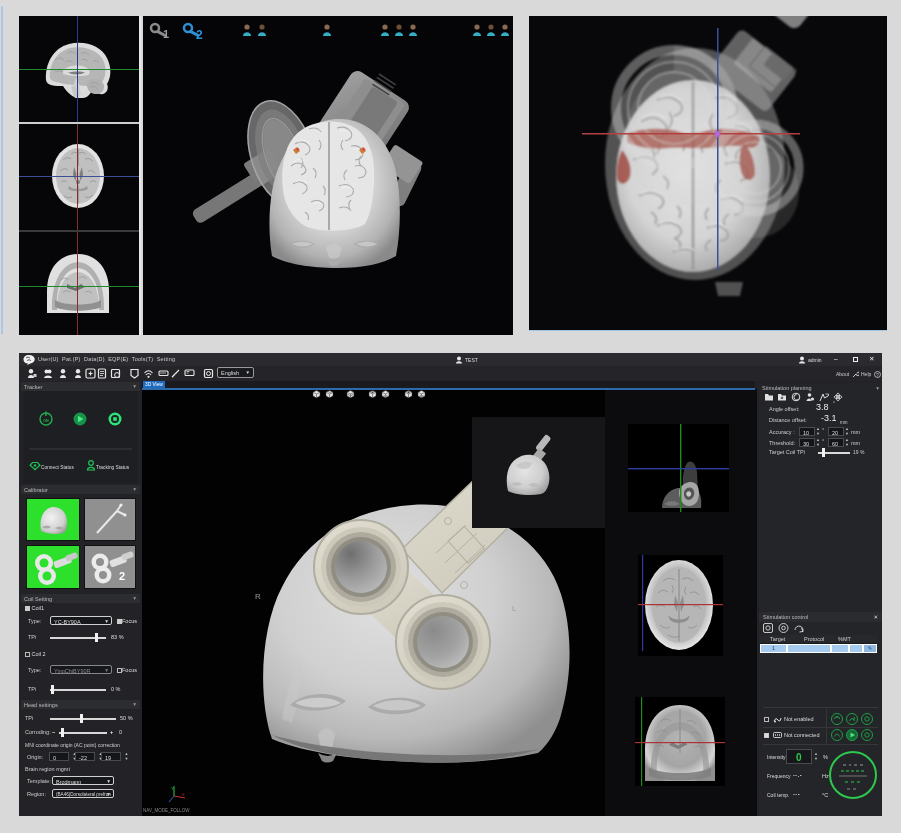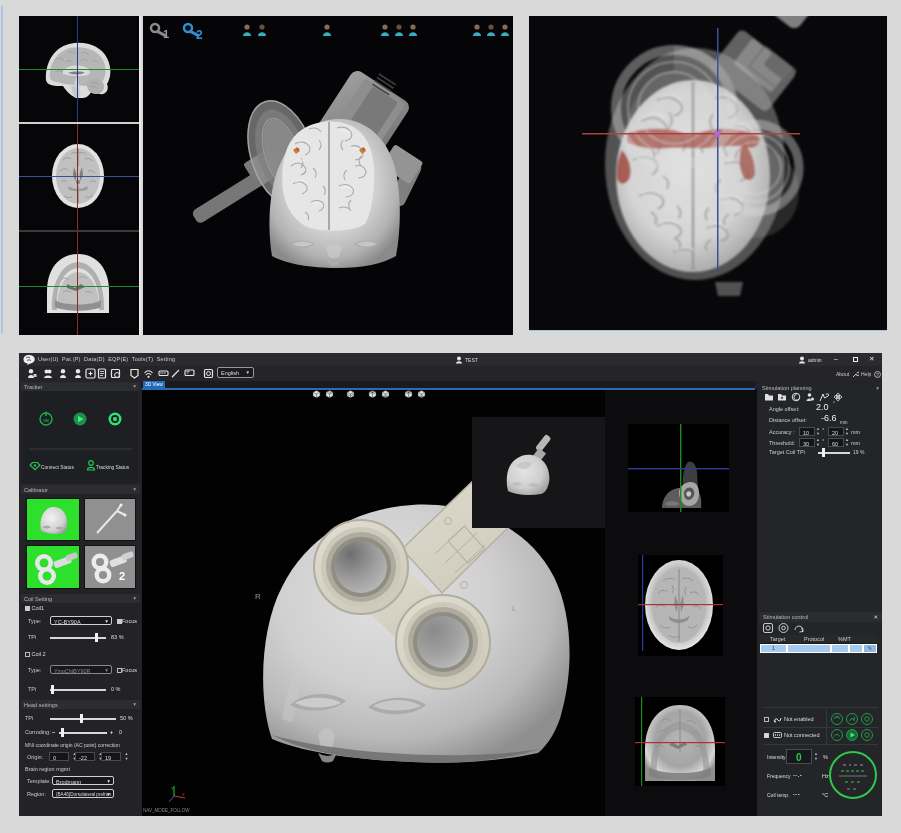--- a/index.html
+++ b/index.html
@@ -712,24 +712,24 @@
               <path d="M 5.5 1 h 3 v 2" stroke="#e0e0e0" stroke-width="0.8" fill="none"></path>
             </g>
         <g transform="translate(69,1)">
               <ellipse cx="4" cy="4" rx="4" ry="1.6" fill="none" stroke="#e0e0e0" stroke-width="0.8"></ellipse>
               <ellipse cx="4" cy="4" rx="1.6" ry="4" fill="none" stroke="#e0e0e0" stroke-width="0.8"></ellipse>
               <circle cx="4" cy="4" r="1"></circle>
             </g>
       </g>
     </svg>
     <div class="abs" style="left:10px;top:23px;">Angle offset:</div>
-        <div class="abs" style="left:57px;top:19px;font-size:9px;color:#eee;">2.0</div>
+        <div class="abs" style="left:57px;top:19px;font-size:9px;color:#eee;">3.8</div>
         <div class="abs" style="left:74px;top:17px;font-size:5px;">°</div>
     <div class="abs" style="left:10px;top:34px;">Distance offset:</div>
-        <div class="abs" style="left:62px;top:30px;font-size:9px;color:#eee;">-6.6</div>
+        <div class="abs" style="left:62px;top:30px;font-size:9px;color:#eee;">-3.1</div>
         <div class="abs" style="left:81px;top:37px;font-size:4.5px;">mm</div>
     <div class="abs" style="left:10px;top:46px;">Accuracy :</div>
     <div class="abs" style="left:40px;top:44px;width:16px;height:9px;background:#141519;border:1px solid #4a4b50;color:#ddd;padding:1.5px 0 0 3px;">10</div>
     <div class="abs" style="left:57px;top:44px;font-size:4px;color:#bbb;line-height:4.5px;">▲<br>▼</div>
     <div class="abs" style="left:63px;top:44px;">°</div>
     <div class="abs" style="left:69px;top:44px;width:16px;height:9px;background:#141519;border:1px solid #4a4b50;color:#ddd;padding:1.5px 0 0 3px;">20</div>
     <div class="abs" style="left:86px;top:44px;font-size:4px;color:#bbb;line-height:4.5px;">▲<br>▼</div>
     <div class="abs" style="left:92px;top:46px;">mm</div>
     <div class="abs" style="left:10px;top:57px;">Threshold:</div>
     <div class="abs" style="left:40px;top:55px;width:16px;height:9px;background:#141519;border:1px solid #4a4b50;color:#ddd;padding:1.5px 0 0 3px;">30</div>

